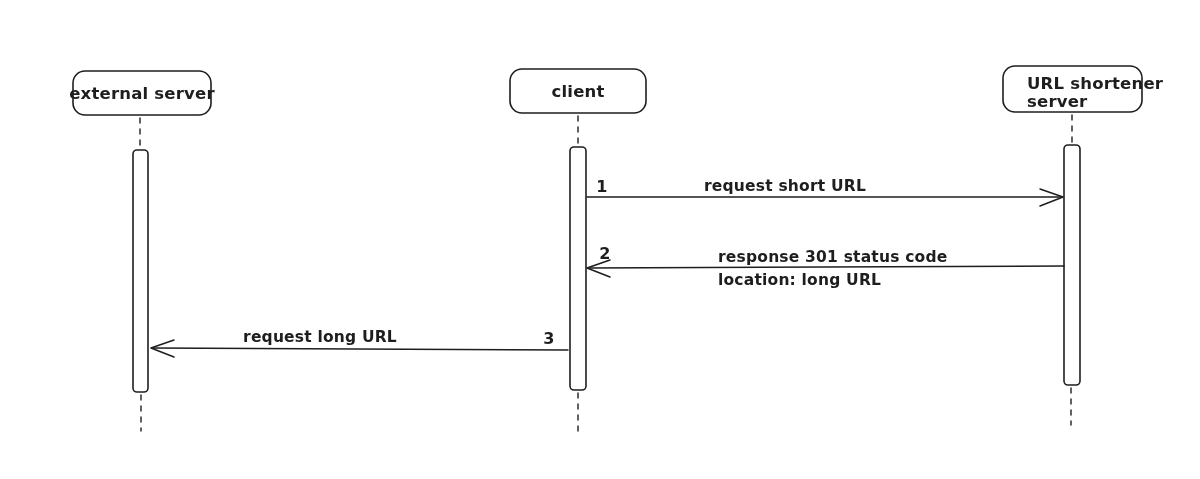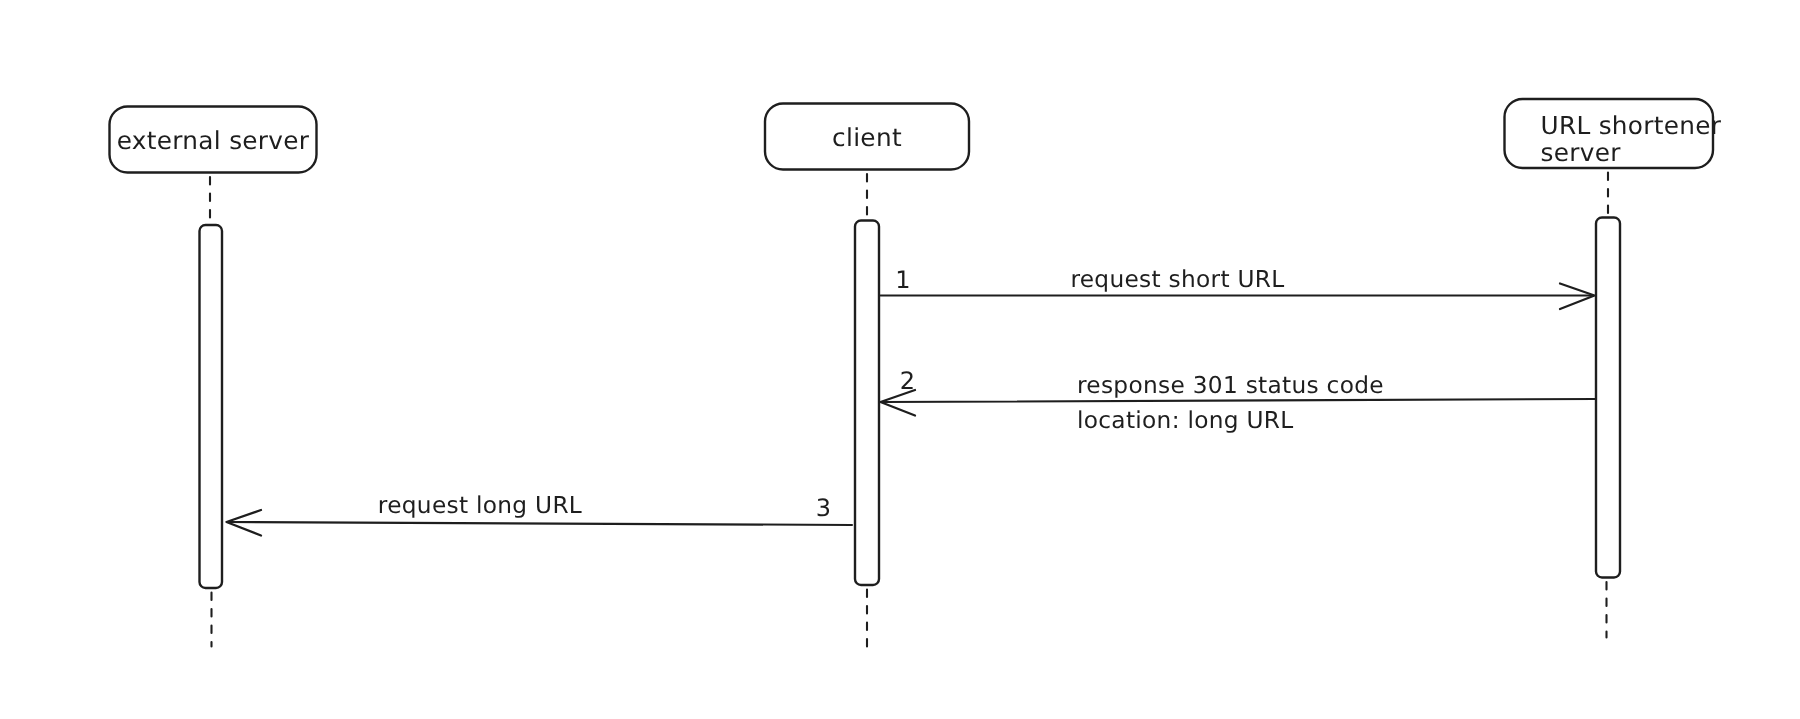--- a/index.html
+++ b/index.html
@@ -9,20 +9,21 @@
     width: 1200px;
     height: 479px;
     overflow: hidden;
     font-family: "DejaVu Sans", sans-serif;
   }
   .canvas {
     position: relative;
     width: 1004px;
     height: 479px;
     background: #ffffff;
+    font-weight: bold;
   }
   svg {
     display: block;
   }
   .shape {
     fill: #ffffff;
     stroke: #1e1e1e;
     stroke-width: 1.6;
   }
   .line {

